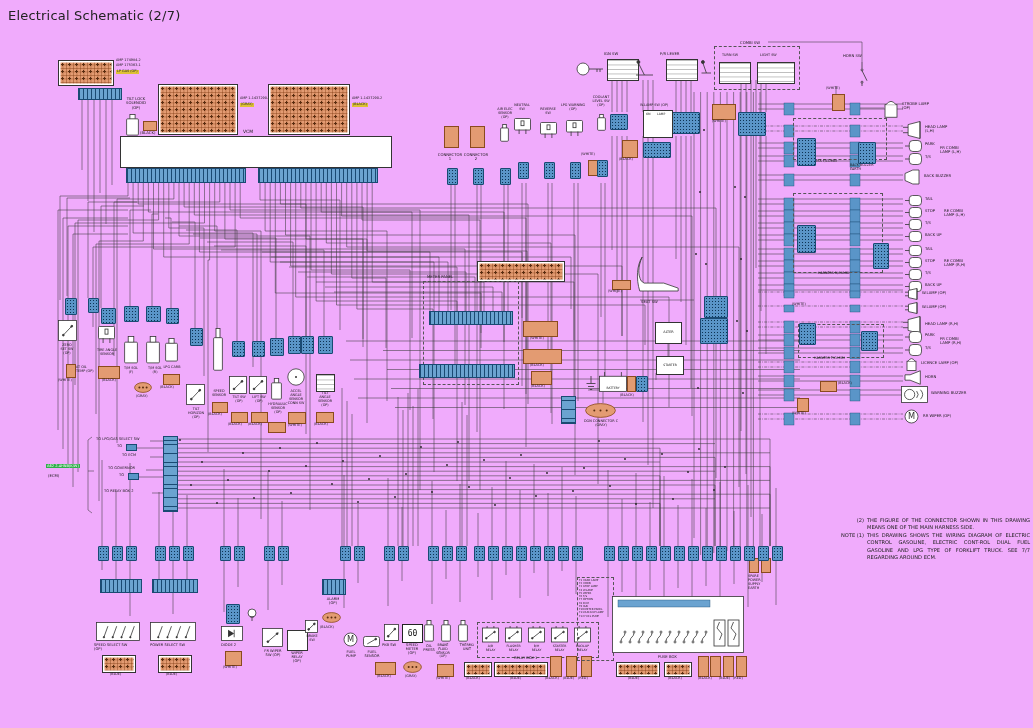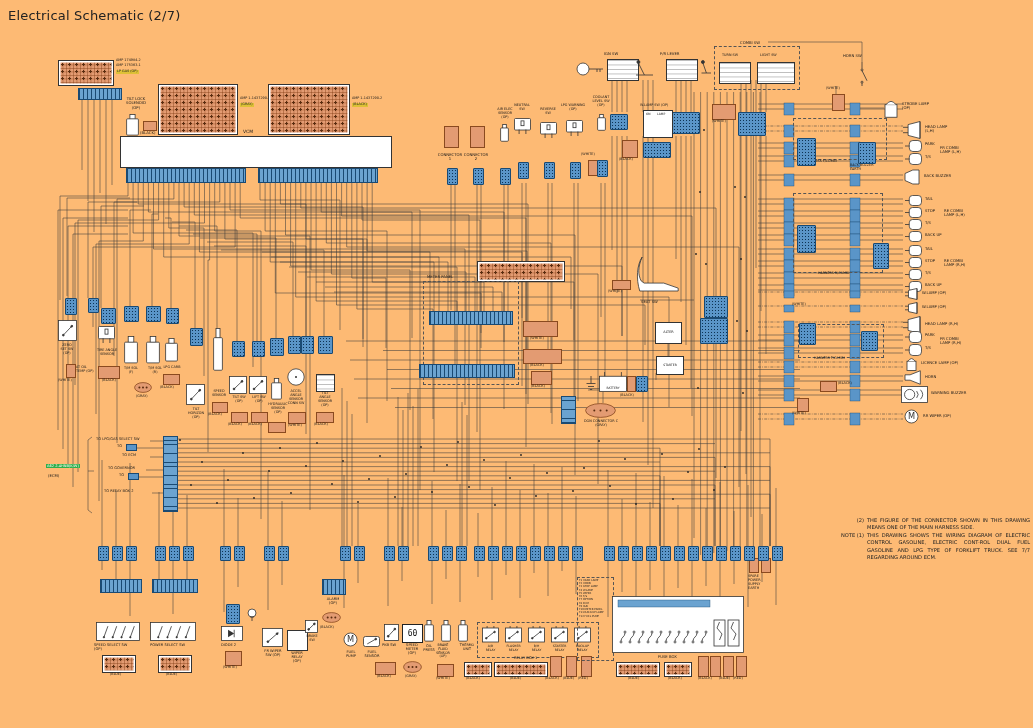--- a/index.html
+++ b/index.html
@@ -1,16 +1,16 @@
 <!DOCTYPE html>
 <html><head>
 <meta charset="utf-8">
 <style>
   html,body{margin:0;padding:0;background:#fff;}
-  #canvas{position:relative;width:1033px;height:728px;background:#fdba74;overflow:hidden;
+  #canvas{position:relative;width:1033px;height:728px;background:#f0abfc;overflow:hidden;
           font-family:"DejaVu Sans","Liberation Sans",sans-serif;color:#1a1a1a;}
   #wires{position:absolute;left:0;top:0;width:1033px;height:728px;}
   .title{position:absolute;left:8px;top:8px;font-size:13px;color:#222;letter-spacing:.2px;}
   .nd{position:absolute;font-size:3.8px;line-height:1.15;white-space:pre-line;}
   .k-lbl{color:#1a1a1a;}
   .k-box{background:#fff;border:0.8px solid #333;}
   .k-box span,.k-disp span{position:absolute;inset:0;display:flex;align-items:center;justify-content:center;}
   .k-dbox{border:0.9px dashed #555;}
   .k-cb{background:#5a95c8;border:0.5px solid #1a4a73;border-radius:1px;
         background-image:radial-gradient(circle,#0d3354 0.6px,transparent 0.8px);background-size:3px 3px;}

